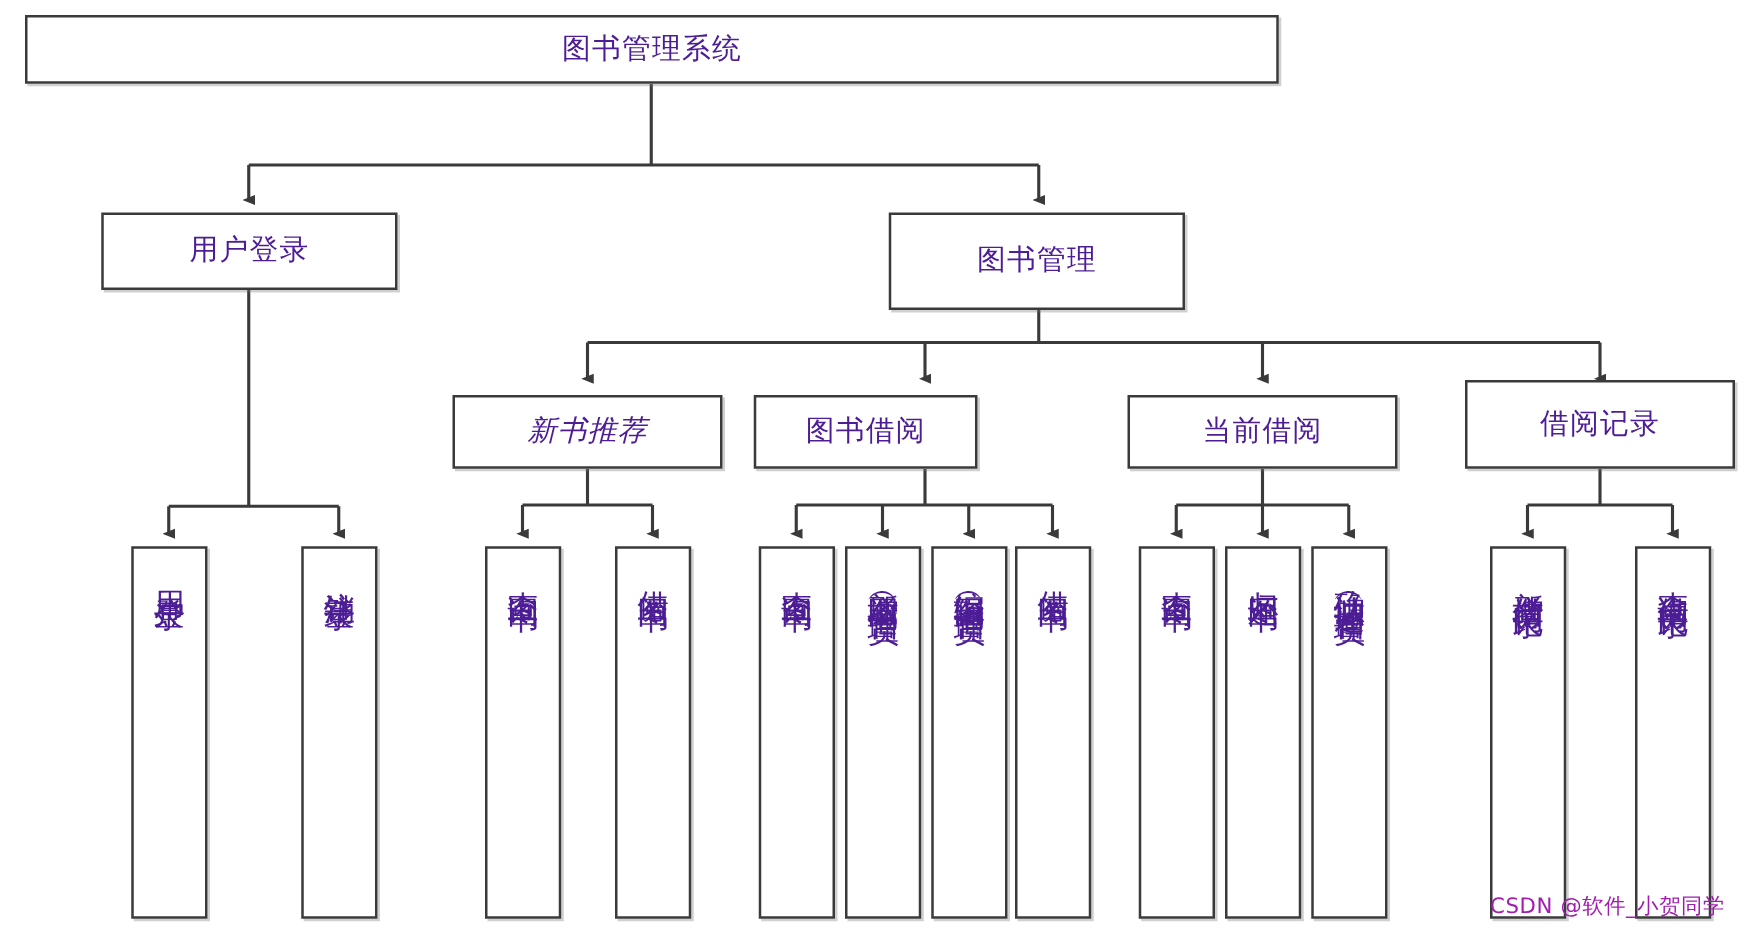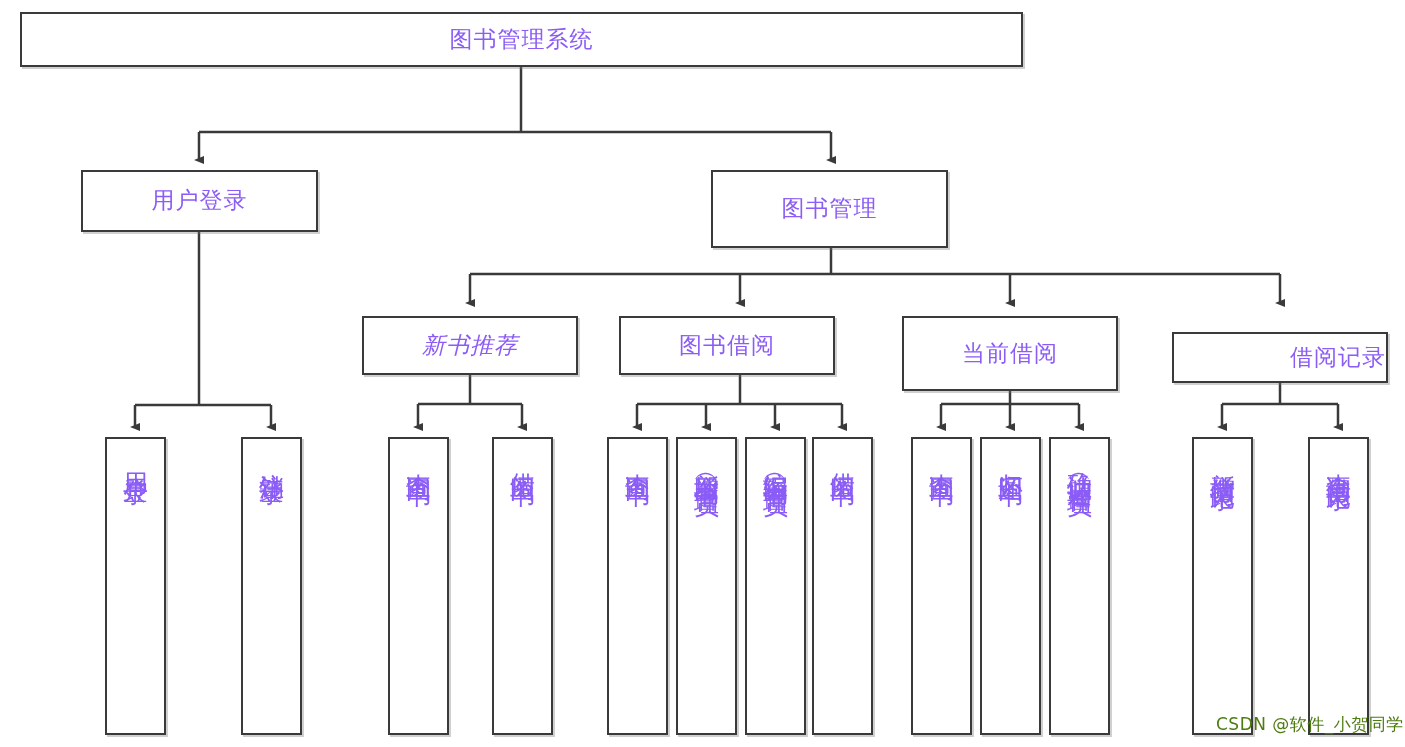--- a/index.html
+++ b/index.html
@@ -26,21 +26,21 @@
   }
   .node {
     position: absolute;
     box-sizing: border-box;
     background: #ffffff;
     border: 2.5px solid #3a3a3a;
     box-shadow: 2px 2px 0 rgba(120,120,120,0.35);
     display: flex;
     align-items: center;
     justify-content: center;
-    color: #8b5cf6;
+    color: #4c1d95;
     z-index: 2;
   }
   .node .label {
     display: block;
     text-align: center;
     line-height: 1.12;
   }
   .node.horiz .label {
     writing-mode: horizontal-tb;
     font-size: 23px;
@@ -55,26 +55,25 @@
     text-orientation: upright;
     font-size: 25px;
     letter-spacing: 3px;
     line-height: 1;
   }
   #watermark {
     position: absolute;
     left: 1192px;
     top: 713px;
     font-size: 17px;
-    color: #4d7c0f;
+    color: #a21caf;
     letter-spacing: 0.5px;
     white-space: nowrap;
     z-index: 5;
     pointer-events: none;
-    padding-left: 24px;
   }
 </style>
 </head>
 <body>
 
 <div id="canvas">
 
   <svg id="edges" viewBox="0 0 1405 747" xmlns="http://www.w3.org/2000/svg">
     <defs>
       <marker id="arrow" markerWidth="10" markerHeight="10" refX="5" refY="5" orient="auto" markerUnits="userSpaceOnUse">
@@ -132,27 +131,27 @@
   <div class="node horiz" style="left:81px; top:170px; width:237px; height:62px;">
     <span class="label">用户登录</span>
   </div>
   <div class="node horiz" style="left:711px; top:170px; width:237px; height:78px;">
     <span class="label">图书管理</span>
   </div>
 
   <div class="node horiz" style="left:362px; top:316px; width:216px; height:59px;font-style:italic;">
     <span class="label">新书推荐</span>
   </div>
-  <div class="node horiz" style="left:619px; top:316px; width:216px; height:59px;">
+  <div class="node horiz" style="left:603px; top:316px; width:179px; height:59px;">
     <span class="label">图书借阅</span>
   </div>
-  <div class="node horiz" style="left:902px; top:316px; width:216px; height:75px;">
+  <div class="node horiz" style="left:902px; top:316px; width:216px; height:59px;">
     <span class="label">当前借阅</span>
   </div>
-  <div class="node horiz" style="left:1172px; top:332px; width:216px; height:51px;justify-content:flex-end;">
+  <div class="node horiz" style="left:1172px; top:304px; width:216px; height:71px;">
     <span class="label">借阅记录</span>
   </div>
 
   <div class="node vert" style="left:105px; top:437px; width:61px; height:298px;">
     <span class="label">用户登录</span>
   </div>
   <div class="node vert" style="left:241px; top:437px; width:61px; height:298px;">
     <span class="label">注销登录</span>
   </div>
 

